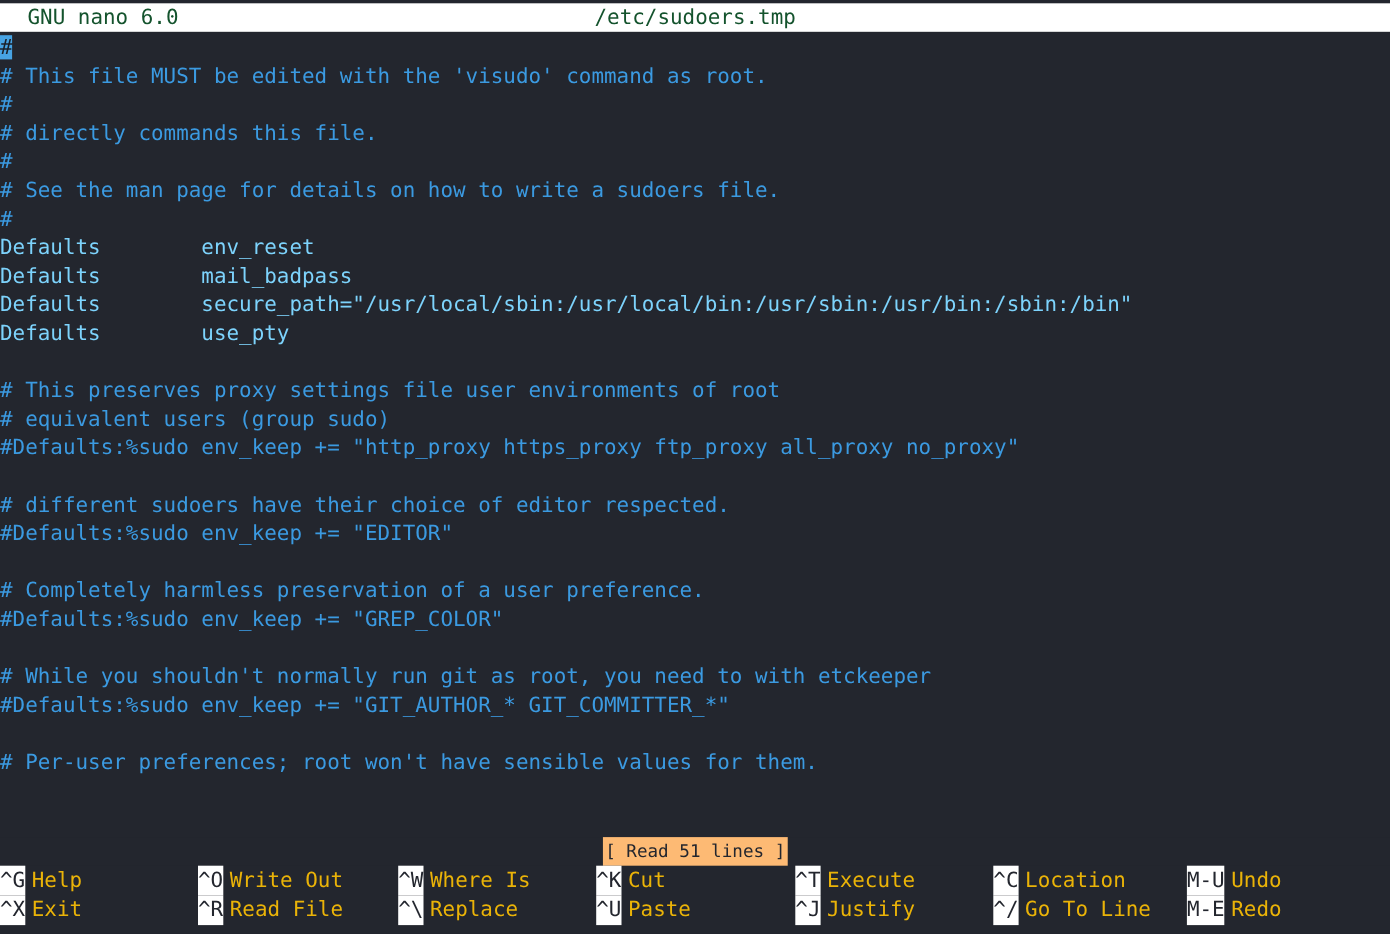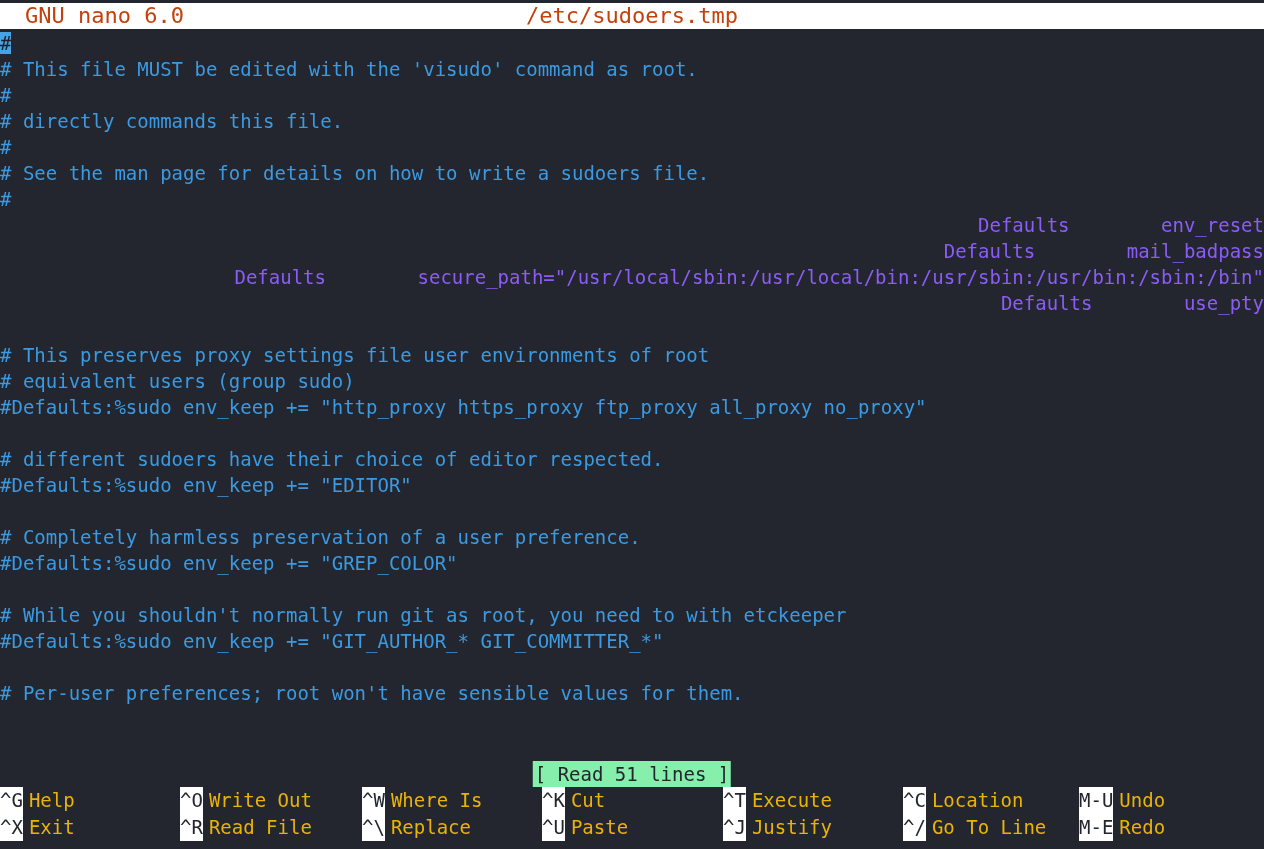--- a/index.html
+++ b/index.html
@@ -27,25 +27,25 @@
   .titlebar-wrap {
     height: 29px;
     padding-top: 3px;
     background: #23262e;
     box-sizing: border-box;
     flex: 0 0 auto;
   }
   .titlebar {
     height: 26px;
     background: #ffffff;
-    color: #c2410c;
+    color: #14532d;
     display: flex;
     align-items: center;
     position: relative;
-    font-size: 22px;
+    font-size: 19px;
     line-height: 26px;
     letter-spacing: 0px;
   }
   .titlebar .version {
     position: absolute;
     left: 25px;
     white-space: pre;
   }
   .titlebar .filename {
     position: absolute;
@@ -65,21 +65,21 @@
   }
   .codeline {
     height: 26px;
     line-height: 26px;
     font-size: 19px;
     white-space: pre;
     color: #d8dee9;
     padding-left: 0px;
   }
   .codeline.comment { color: #3b9ae1; }
-  .codeline.plain   { color: #8b5cf6; text-align: right; }
+  .codeline.plain   { color: #7dd3fc; }
   .codeline.blank   { color: transparent; }
 
   .cursor {
     background: #47a3e3;
     color: #1b1f27;
   }
 
   
   .statusbar {
     flex: 0 0 auto;
@@ -87,23 +87,23 @@
     position: relative;
     background: #23262e;
   }
   .statusmsg {
     position: absolute;
     left: 50%;
     transform: translateX(-50%);
     top: 0;
     height: 26px;
     line-height: 26px;
-    background: #86efac;
+    background: #fdba74;
     color: #23262e;
-    font-size: 19px;
+    font-size: 16px;
     white-space: pre;
     padding: 0 2px;
   }
 
   
   .shortcuts {
     flex: 0 0 auto;
     background: #23262e;
     padding-bottom: 8px;
   }

